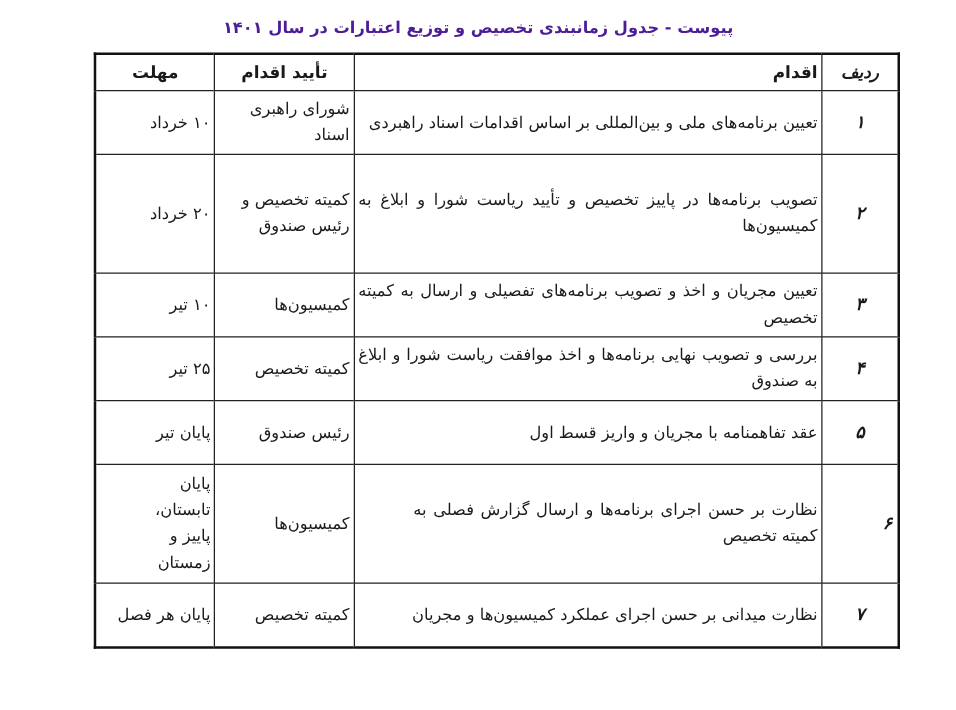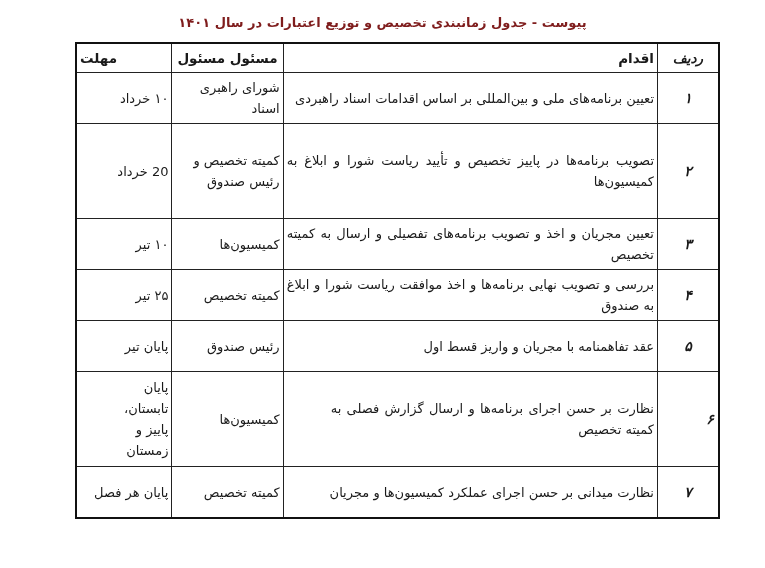--- a/index.html
+++ b/index.html
@@ -17,21 +17,21 @@
     }
     .title {
       position: absolute;
       top: 15px;
       left: 0;
       width: 765px;
       text-align: center;
       font-weight: bold;
       font-size: 13px;
       direction: rtl;
-      color: #7f1d1d;
+      color: #4c1d95;
     }
     table.schedule {
       position: absolute;
       top: 42px;
       left: 75px;
       width: 645px;
       border-collapse: collapse;
       direction: rtl;
       font-size: 13px;
     }
@@ -42,21 +42,21 @@
       line-height: 21px;
     }
     table.schedule th {
       font-weight: bold;
       font-size: 13.5px;
       height: 24px;
     }
     th.col-row { width: 54px; text-align: center; }
     th.col-action { text-align: right; }
     th.col-resp { width: 64px; text-align: center; }
-    th.col-deadline { width: 71px; text-align: left; }
+    th.col-deadline { width: 71px; text-align: center; }
     td.c-row { text-align: center; font-weight: bold; font-size: 14px; }
     td.c-action { text-align: justify; text-align-last: right; }
     td.c-resp { text-align: right; }
     td.c-deadline { text-align: right; }
     tr.r1 td { height: 46px; }
     tr.r2 td { height: 90px; }
     tr.r3 td { height: 46px; }
     tr.r4 td { height: 46px; }
     tr.r5 td { height: 46px; }
     tr.r6 td { height: 90px; padding-left: 47px; }
@@ -69,34 +69,34 @@
 </head>
 <body>
 
 <div class="title">پیوست - جدول زمانبندی تخصیص و توزیع اعتبارات در سال ۱۴۰۱</div>
 
 <table class="schedule">
   <tbody>
       <tr>
     <th class="col-row">ردیف</th>
     <th class="col-action">اقدام</th>
-    <th class="col-resp">مسئول مسئول</th>
+    <th class="col-resp">تأیید اقدام</th>
     <th class="col-deadline">مهلت</th>
   </tr>
   <tr class="r1">
     <td class="c-row">۱</td>
     <td class="c-action">تعیین برنامه‌های ملی و بین‌المللی بر اساس اقدامات اسناد راهبردی</td>
     <td class="c-resp">شورای راهبری اسناد</td>
     <td class="c-deadline">۱۰ خرداد</td>
   </tr>
   <tr class="r2">
     <td class="c-row">۲</td>
     <td class="c-action">تصویب برنامه‌ها در پاییز تخصیص و تأیید ریاست شورا و ابلاغ به کمیسیون‌ها</td>
     <td class="c-resp">کمیته تخصیص و رئیس صندوق</td>
-    <td class="c-deadline">20 خرداد</td>
+    <td class="c-deadline">۲۰ خرداد</td>
   </tr>
   <tr class="r3">
     <td class="c-row">۳</td>
     <td class="c-action">تعیین مجریان و اخذ و تصویب برنامه‌های تفصیلی و ارسال به کمیته تخصیص</td>
     <td class="c-resp">کمیسیون‌ها</td>
     <td class="c-deadline">۱۰ تیر</td>
   </tr>
   <tr class="r4">
     <td class="c-row">۴</td>
     <td class="c-action">بررسی و تصویب نهایی برنامه‌ها و اخذ موافقت ریاست شورا و ابلاغ به صندوق</td>

